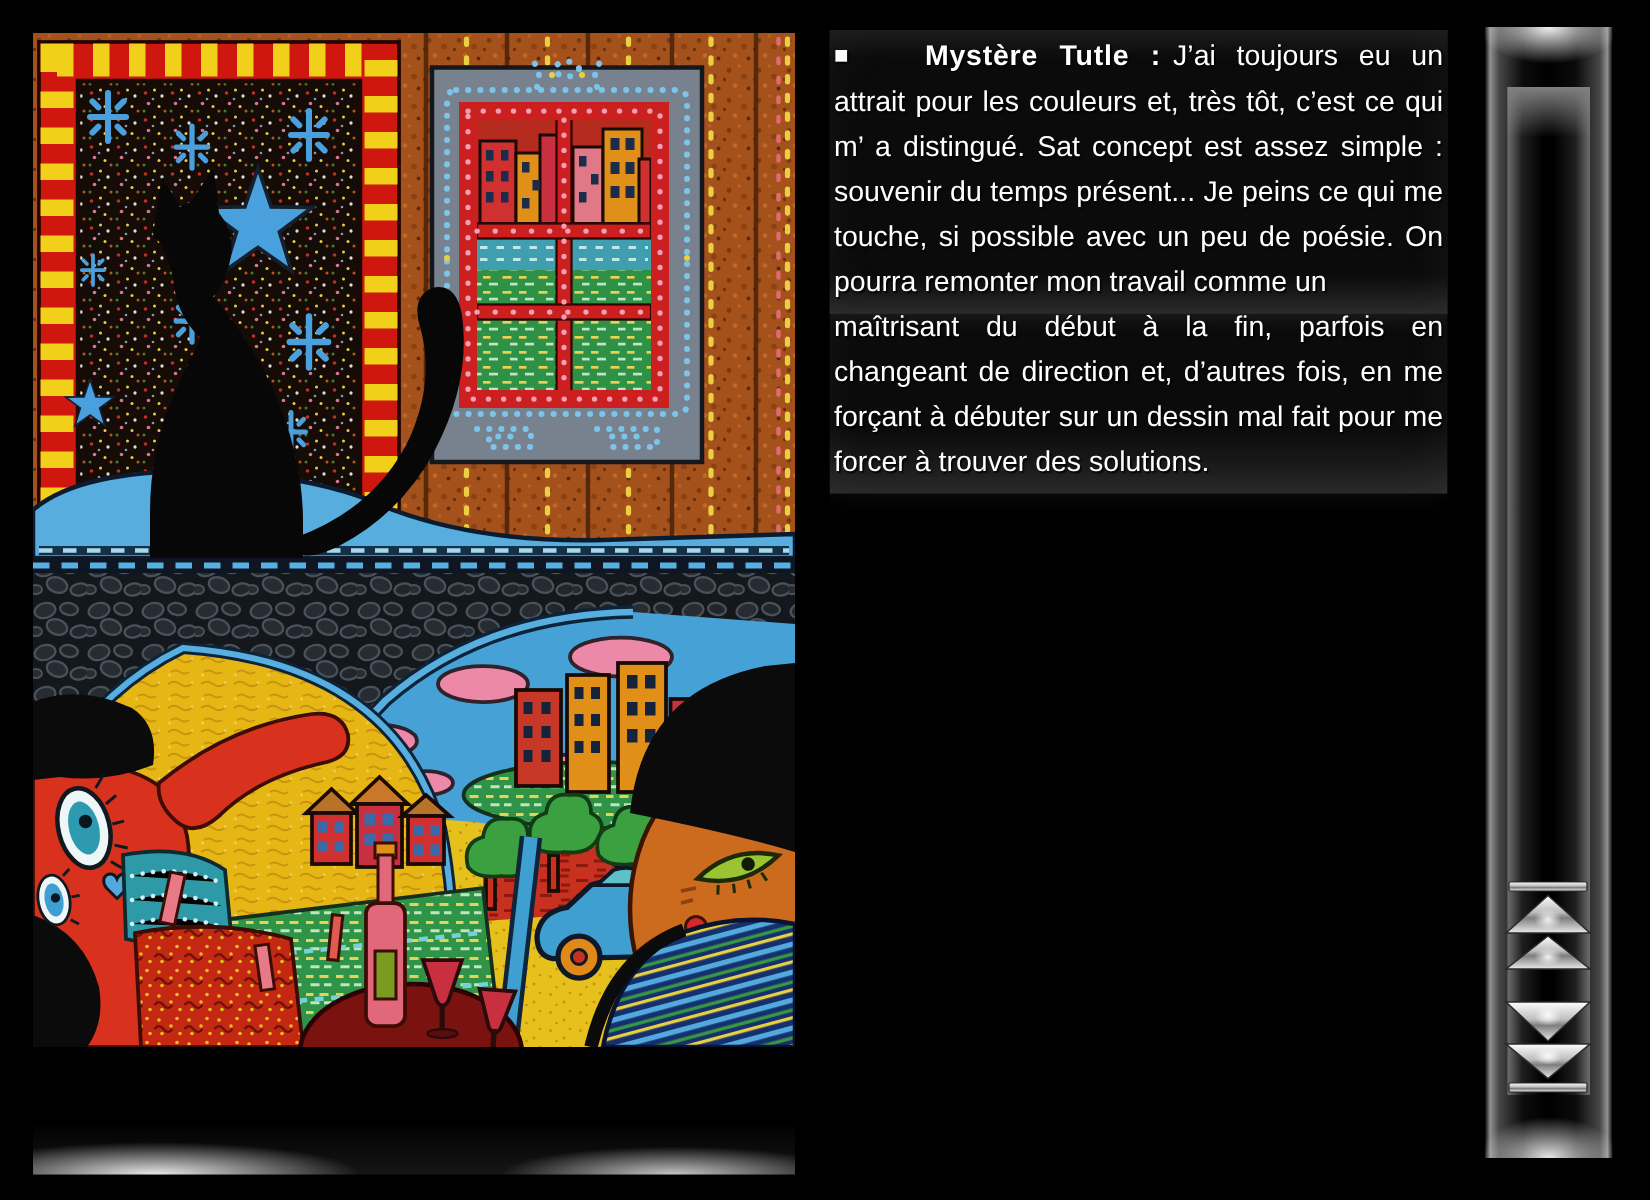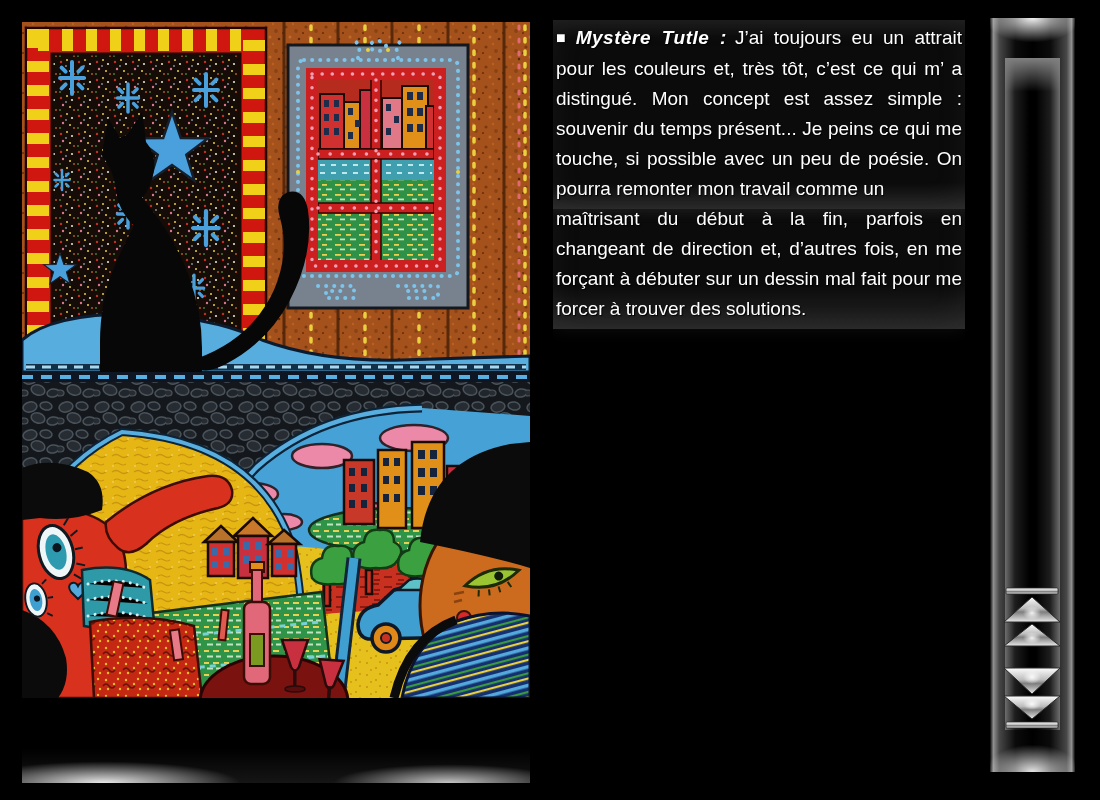--- a/index.html
+++ b/index.html
@@ -18,21 +18,21 @@
   .text-column{position:absolute;left:553px;top:20px;width:412px;height:754px;overflow:hidden;}
   .para{position:absolute;left:0;width:100%;box-sizing:border-box;margin:0;padding:3px 3px 5px 3px;
     color:#fff;font-size:19px;line-height:30px;text-align:justify;
     background:
       linear-gradient(180deg, rgba(70,70,70,.22), rgba(0,0,0,0) 10%, rgba(0,0,0,0) 86%, rgba(110,110,110,.28)),
       #0b0b0b;
     box-shadow:0 0 16px rgba(210,210,210,.08), inset 0 0 30px rgba(130,130,130,.10);
     text-shadow:1px 1px 1px rgba(0,0,0,.95);}
   .para1{top:0;} .para2{top:356;} .para3{top:573;}
   .bullet{display:inline-block;font-size:16px;margin-right:10px;transform:translateY(-1px);}
-  .speaker{font-weight:bold;font-style:italic;margin-right:8px;letter-spacing:.5px;}
+  .speaker{font-weight:bold;margin-right:8px;letter-spacing:.5px;margin-left:41px;}
   .scrollbar{position:absolute;left:990px;top:18px;width:85px;height:754px;
     background:
       radial-gradient(ellipse 66px 34px at 50% 0%, rgba(255,255,255,.95), rgba(255,255,255,0) 72%),
       radial-gradient(ellipse 66px 38px at 50% 100%, rgba(255,255,255,.9), rgba(255,255,255,0) 72%),
       linear-gradient(to right,#050505 0%,#909090 4%,#474747 11%,#0b0b0b 30%,#000 50%,#0b0b0b 71%,#474747 90%,#909090 96%,#050505 100%);}
   .scroll-inner{position:absolute;left:15px;top:40px;width:55px;height:672px;
     background:
       linear-gradient(to bottom,#808080 0,rgba(40,40,40,0) 5%),
       linear-gradient(to right,#6e6e6e 0%,#1e1e1e 18%,#000 44%,#000 56%,#1e1e1e 82%,#6e6e6e 100%);}
   .scroll-controls{position:absolute;left:12px;top:562px;width:60px;height:150px;}
@@ -483,21 +483,21 @@
   <div class="floor-glow"></div>
 
   <main class="text-column">
     <p class="para para1">
       <span class="bullet">■</span><span class="speaker">Mystère Tutle :</span><span class="ptext">Le top : savoir que j’ai plusieurs jours sans être obligé de sortir, un petit café, internet, musique et peinture, puis télé et peinture. Je fais souvent un dessin sur la toile, en partant d’une idée ou de couleurs... Et je travaille, parfois sans réelle surprise, en maîtrisant du début à la fin, parfois en changeant de direction et, d’autres fois, en me forçant à débuter sur un dessin mal fait pour me forcer à trouver des solutions.</span>
     </p>
     <p class="para para2">
       <span class="bullet">■</span><span class="speaker">Zone-61 :</span><span class="ptext">Au fil des ans, votre style s’est affirmé, s’est précisé, vos couleurs se sont faites de plus en éclatantes. Il y a toujours un sourire dans vos images même quand elles évoquent des tragédies. Un parti pris de résistance dans un monde qui va mal ?</span>
     </p>
     <p class="para para3">
-      <span class="bullet">■</span><span class="speaker">Mystère Tutle :</span><span class="ptext">J’ai toujours eu un attrait pour les couleurs et, très tôt, c’est ce qui m’ a distingué. Mon concept est assez simple : souvenir du temps présent... Je peins ce qui me touche, si possible avec un peu de poésie. On pourra remonter mon travail comme un</span>
+      <span class="bullet">■</span><span class="speaker">Mystère Tutle :</span><span class="ptext">J’ai toujours eu un attrait pour les couleurs et, très tôt, c’est ce qui m’ a distingué. Sat concept est assez simple : souvenir du temps présent... Je peins ce qui me touche, si possible avec un peu de poésie. On pourra remonter mon travail comme un</span>
     </p>
   </main>
 
   <div class="scrollbar">
     <div class="scroll-inner"></div>
     <div class="scroll-controls">
       <svg width="60" height="150" viewBox="0 0 60 150">
         <defs>
           <linearGradient id="met" x1="0" y1="0" x2="0" y2="1">
             <stop offset="0" stop-color="#fdfdfd"></stop>

